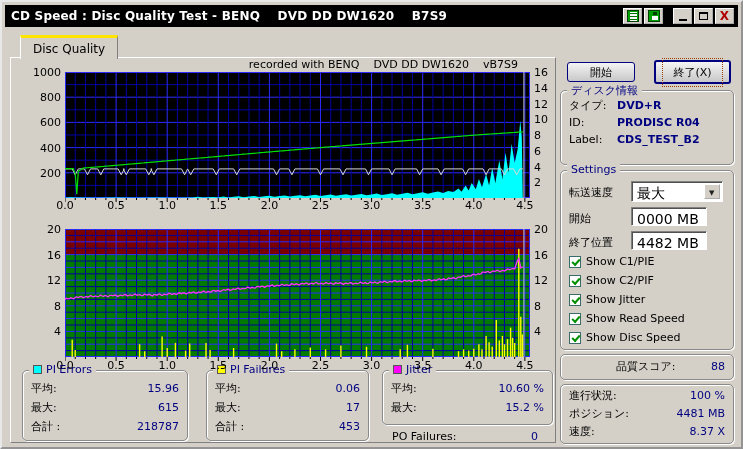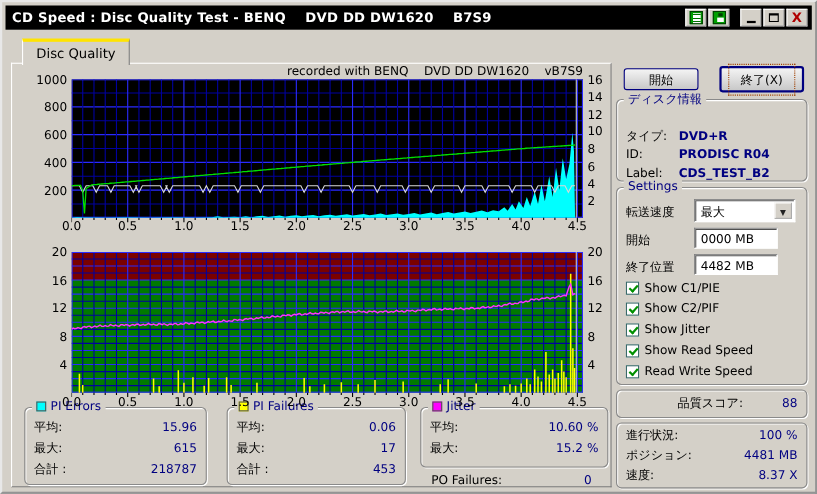--- a/index.html
+++ b/index.html
@@ -23,21 +23,21 @@
   .glyph-min{width:8px;height:2px;background:#000;margin-top:8px;}
   .glyph-max{width:9px;height:8px;border:1px solid #000;border-top:2px solid #000;}
   .glyph-close{color:#b00000;font-weight:bold;font-size:12px;line-height:12px;}
   
   .tab{position:absolute;left:18px;top:33px;height:24px;padding:4px 12px 0 12px;z-index:2;
        background:#d4d0c8;border-top:3px solid #ffe400;border-left:1px solid #fff;
        border-right:1px solid #808080;font-size:12px;color:#000;}
   .tab-panel{position:absolute;left:8px;top:55px;width:546px;height:386px;
        border-top:1px solid #fff;border-left:1px solid #fff;
        border-right:1px solid #808080;border-bottom:1px solid #808080;}
-  .chart-header{position:absolute;left:200px;top:56px;width:328px;text-align:right;
+  .chart-header{position:absolute;left:188px;top:56px;width:328px;text-align:right;
        font-size:11px;color:#000;}
   .chart{position:absolute;}
   .xlab{position:absolute;width:28px;text-align:center;font-size:11px;color:#000;}
   .ylab-l{position:absolute;width:42px;text-align:right;font-size:11px;color:#000;}
   .ylab-r{position:absolute;width:24px;text-align:left;font-size:11px;color:#000;}
   
   .gbox{position:absolute;border:1px solid #8a8a8a;border-radius:5px;
         box-shadow:1px 1px 0 #ffffff, inset 1px 1px 0 #ffffff;}
   .legend{position:absolute;top:-8px;left:6px;background:#d4d0c8;padding:0 4px;
           font-size:11px;color:#000080;display:flex;align-items:center;gap:4px;}
@@ -50,21 +50,21 @@
   .btn{position:absolute;background:linear-gradient(#f4f4f4,#c8c8c8);border:1px solid #000080;
        border-radius:3px;font-size:11px;color:#000;display:flex;align-items:center;
        justify-content:center;cursor:default;}
   .btn.default{border-width:2px;}
   .btn.default .focus-rect{border:1px dotted #a04000;padding:6px 10px;}
   .info-row{display:flex;padding:0 0 0 8px;line-height:17px;font-size:11px;}
   .info-row .lbl{color:#000;width:48px;flex:none;}
   .info-row .val{color:#000080;font-weight:bold;}
   .set-lbl{position:absolute;left:8px;font-size:11px;color:#000;}
   .field{position:absolute;background:#fff;border:1px solid #808080;border-right-color:#fff;
-         border-bottom-color:#fff;box-shadow:inset 1px 1px 0 #505050;font-size:11px;
+         border-bottom-color:#fff;box-shadow:inset 1px 1px 0 #505050;font-size:14px;
          color:#000;padding:3px 0 0 5px;}
   .drop-btn{position:absolute;right:2px;top:2px;bottom:2px;width:16px;background:#d4d0c8;
             border:1px outset #fff;}
   .drop-btn::after{content:"▼";font-size:7px;color:#222;position:absolute;left:4px;top:4px;}
   .cb{position:absolute;left:8px;display:flex;align-items:center;gap:5px;font-size:11px;color:#000;}
   .cbbox{width:12px;height:12px;background:#fff;border:1px solid #3a6a6a;position:relative;flex:none;}
   .cbbox::after{content:"";position:absolute;left:2px;top:2px;width:6px;height:3px;
       border-left:2px solid #009000;border-bottom:2px solid #009000;transform:rotate(-48deg);}
   .cb .cbl{white-space:nowrap;}
 </style>
@@ -446,21 +446,21 @@
     <span class="val">0</span>
   </div>
 
   <button class="btn" style="left:565px;top:60px;width:68px;height:20px;">
     <span>開始</span>
   </button>
   <button class="btn default" style="left:652px;top:58px;width:77px;height:24px;">
     <span class="focus-rect">終了(X)</span>
   </button>
 
-  <div class="gbox" style="left:558px;top:88px;width:174px;height:75px;padding-top:24px;">
+  <div class="gbox" style="left:558px;top:88px;width:174px;height:75px;padding-top:6px;">
     <div class="legend">ディスク情報</div>
     <div class="info-row">
         <span class="lbl">タイプ:</span>
         <span class="val">DVD+R</span>
       </div>
     <div class="info-row">
         <span class="lbl">ID:</span>
         <span class="val">PRODISC R04</span>
       </div>
     <div class="info-row">
@@ -495,21 +495,21 @@
     <label class="cb" style="top:122px;">
         <span class="cbbox"></span>
         <span class="cbl">Show Jitter</span>
       </label>
     <label class="cb" style="top:141px;">
         <span class="cbbox"></span>
         <span class="cbl">Show Read Speed</span>
       </label>
     <label class="cb" style="top:160px;">
         <span class="cbbox"></span>
-        <span class="cbl">Read Write Speed</span>
+        <span class="cbl">Show Disc Speed</span>
       </label>
   </div>
 
   <div class="gbox" style="left:558px;top:352px;width:174px;height:26px;padding-left:47px;">
     <div class="srow" style="line-height:24px;">
         <span class="lbl">品質スコア:</span>
         <span class="val">88</span>
       </div>
   </div>
 

